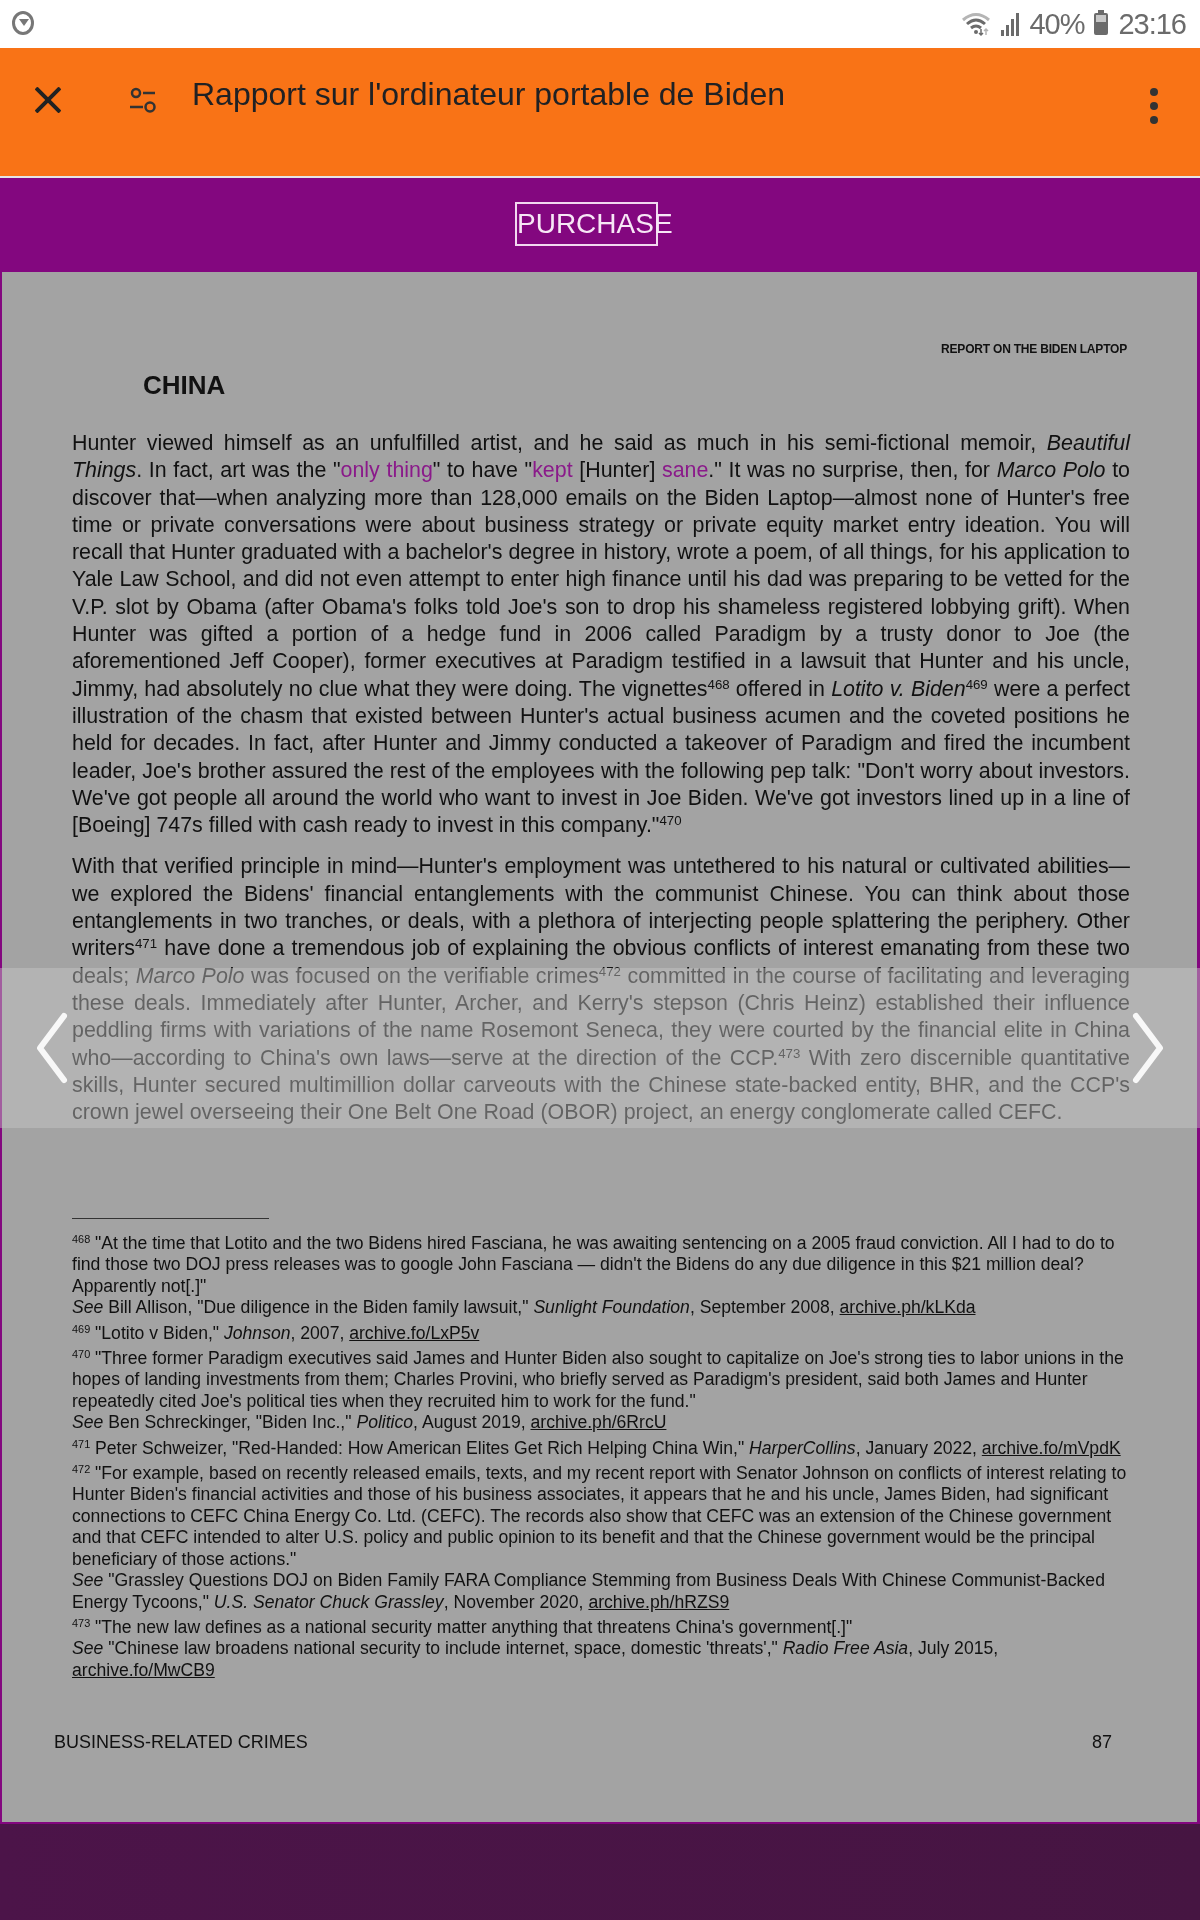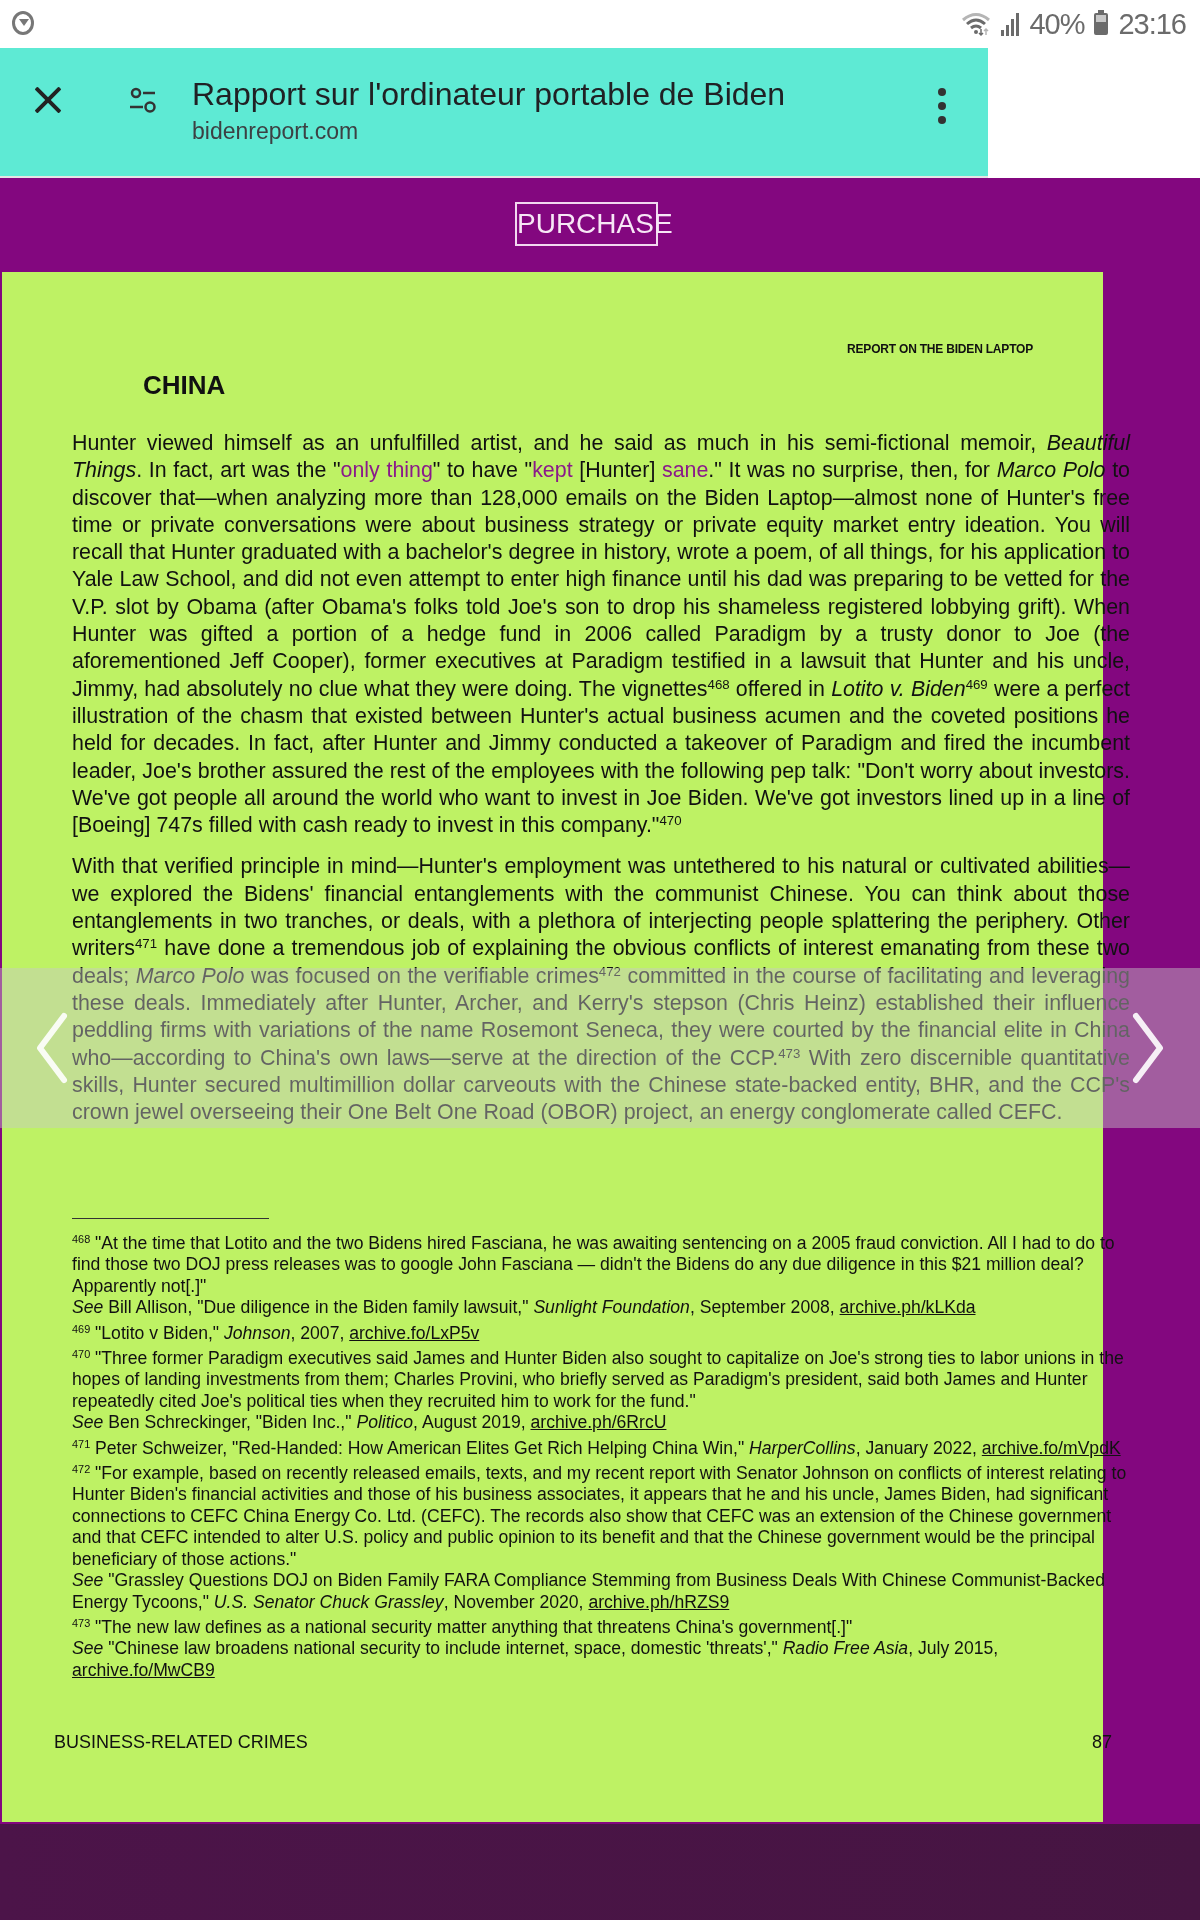--- a/index.html
+++ b/index.html
@@ -36,21 +36,21 @@
   .battery {
     width: 14px; height: 22px; border: 2px solid #6b6b6b; border-radius: 2px;
     position: relative; box-sizing: border-box; background: linear-gradient(#c8c8c8 0 40%, #6b6b6b 40% 100%);
   }
   .battery::before {
     content: ""; position: absolute; left: 2px; top: -5px; width: 6px; height: 3px; background: #6b6b6b;
   }
 
   
   .appbar {
-    position: absolute; left: 0; top: 48px; width: 988px; height: 128px; background: #5eead4;
+    position: absolute; left: 0; top: 48px; width: 1200px; height: 128px; background: #f97316;
     border-bottom: 2px solid #e5e5e5;
   }
   .close-btn {
     position: absolute; left: 28px; top: 32px; width: 40px; height: 40px; cursor: pointer;
   }
   .close-btn::before, .close-btn::after {
     content: ""; position: absolute; left: 3px; top: 18px; width: 34px; height: 4px; background: #222; border-radius: 1px;
   }
   .close-btn::before { transform: rotate(45deg); }
   .close-btn::after { transform: rotate(-45deg); }
@@ -72,22 +72,22 @@
     color: #f7e7f6; font-size: 28px; text-align: center; line-height: 40px; cursor: pointer;
     letter-spacing: 0px;
   }
 
   
   .page-frame {
     position: absolute; left: 0; top: 270px; width: 1200px; height: 1554px;
     background: #83077f;
   }
   .page {
-    position: absolute; left: 2px; top: 2px; width: 1101px; height: 1550px;
-    background: #bef264;
+    position: absolute; left: 2px; top: 2px; width: 1195px; height: 1550px;
+    background: #a3a3a3;
   }
   .bottom-band {
     position: absolute; left: 0; top: 1824px; width: 1200px; height: 96px;
     background: linear-gradient(90deg, #4c1449, #461542);
   }
 
   .running-head {
     position: absolute; right: 70px; top: 70px; font-size: 12px; font-weight: bold; color: #111;
     font-family: "Liberation Sans", sans-serif; letter-spacing: -0.2px;
   }
@@ -156,21 +156,20 @@
   <div class="tune-btn">
     <svg width="36" height="36" viewBox="0 0 36 36">
       <circle cx="10" cy="9" r="4" stroke="#333" stroke-width="2.5" fill="none"></circle>
       <line x1="17" y1="9" x2="29" y2="9" stroke="#333" stroke-width="2.5"></line>
       <line x1="4" y1="23" x2="17" y2="23" stroke="#333" stroke-width="2.5"></line>
       <circle cx="24" cy="23" r="4.5" stroke="#333" stroke-width="2.5" fill="none"></circle>
     </svg>
   </div>
   <div class="title-block">
     <div class="app-title">Rapport sur l'ordinateur portable de Biden</div>
-    <div class="app-url">bidenreport.com</div>
   </div>
   <div class="menu-btn">
       <span></span>
       <span></span>
       <span></span>
     </div>
 </div>
 
 <div class="purple-band"></div>
 <div class="purchase-btn">PURCHASE</div>

